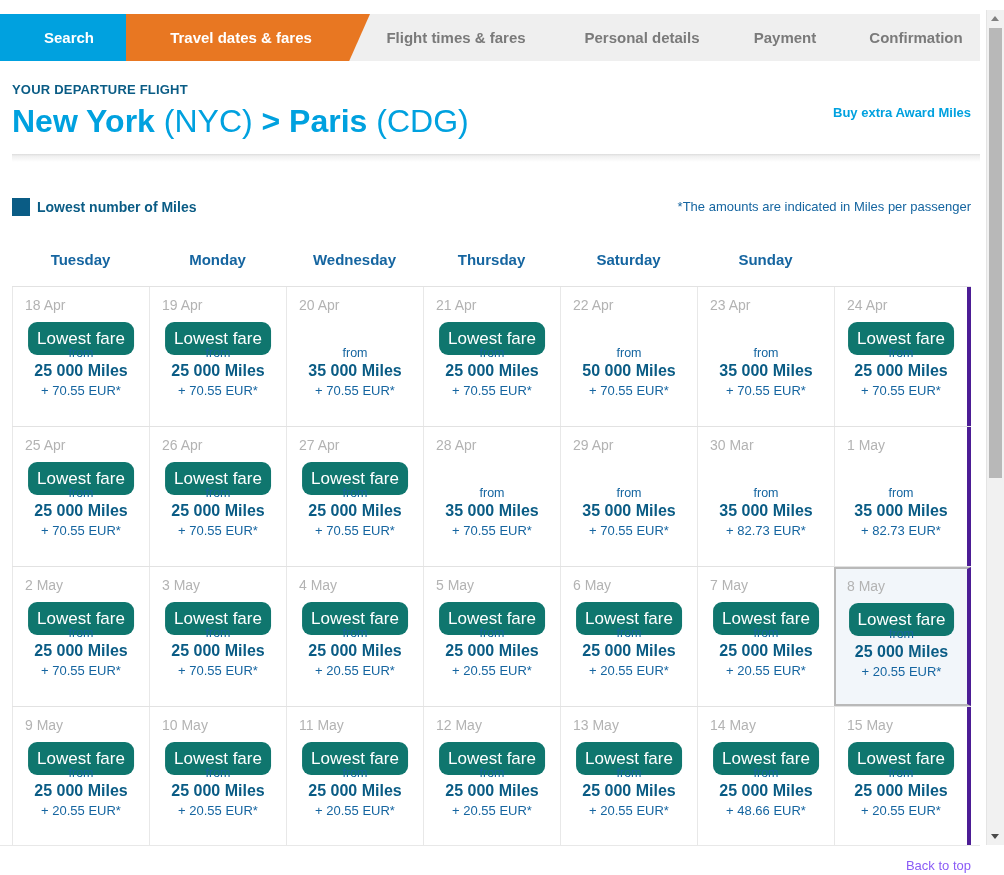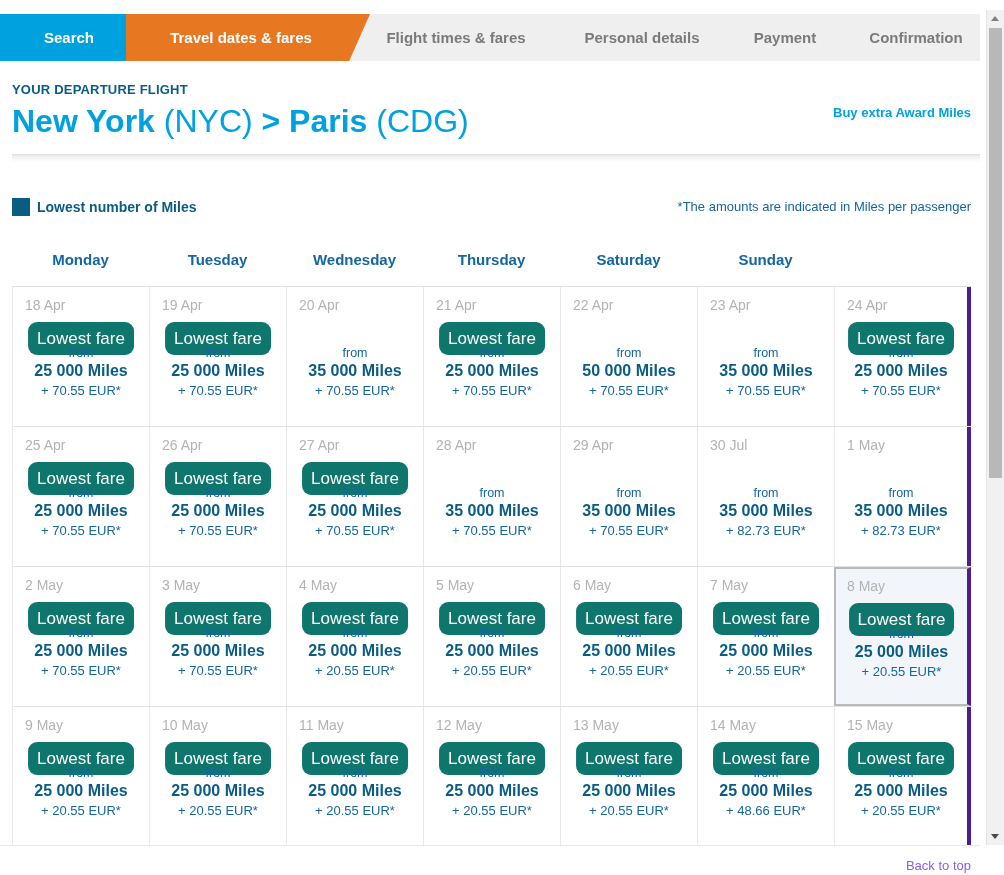--- a/index.html
+++ b/index.html
@@ -344,22 +344,22 @@
   <div class="hr-shadow"></div>
 
   <div class="legend">
     <span class="legend-swatch"></span>
     <span class="legend-label">Lowest number of Miles</span>
     <span class="legend-note">*The amounts are indicated in Miles per passenger</span>
   </div>
 
   <div class="cal">
     <div class="dow-row">
+      <div class="dow">Tuesday</div>
       <div class="dow">Monday</div>
-      <div class="dow">Tuesday</div>
       <div class="dow">Wednesday</div>
       <div class="dow">Thursday</div>
       <div class="dow">Saturday</div>
       <div class="dow">Sunday</div>
     </div>
     <div id="weeks-container">
         <div class="week">
           <div class="cell">
             <div class="cell-date">18 Apr</div>
             <div class="cell-badge">Lowest fare</div>
@@ -435,21 +435,21 @@
             <div class="cell-miles">35 000 Miles</div>
             <div class="cell-eur">+ 70.55 EUR*</div>
           </div>
           <div class="cell">
             <div class="cell-date">29 Apr</div>
             <div class="cell-from">from</div>
             <div class="cell-miles">35 000 Miles</div>
             <div class="cell-eur">+ 70.55 EUR*</div>
           </div>
           <div class="cell">
-            <div class="cell-date">30 Jul</div>
+            <div class="cell-date">30 Mar</div>
             <div class="cell-from">from</div>
             <div class="cell-miles">35 000 Miles</div>
             <div class="cell-eur">+ 82.73 EUR*</div>
           </div>
           <div class="cell">
             <div class="cell-date">1 May</div>
             <div class="cell-from">from</div>
             <div class="cell-miles">35 000 Miles</div>
             <div class="cell-eur">+ 82.73 EUR*</div>
           </div>

